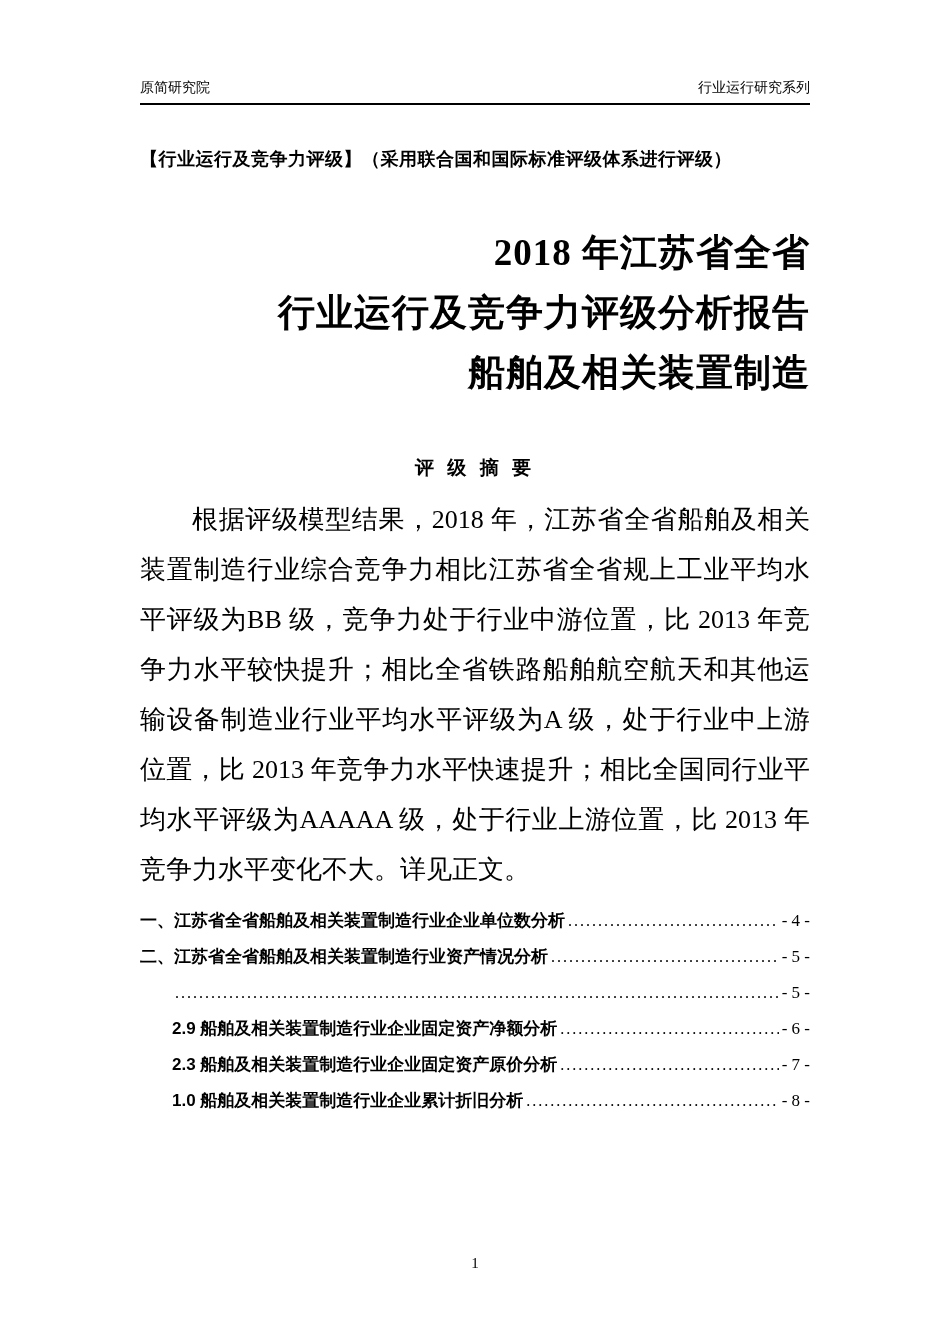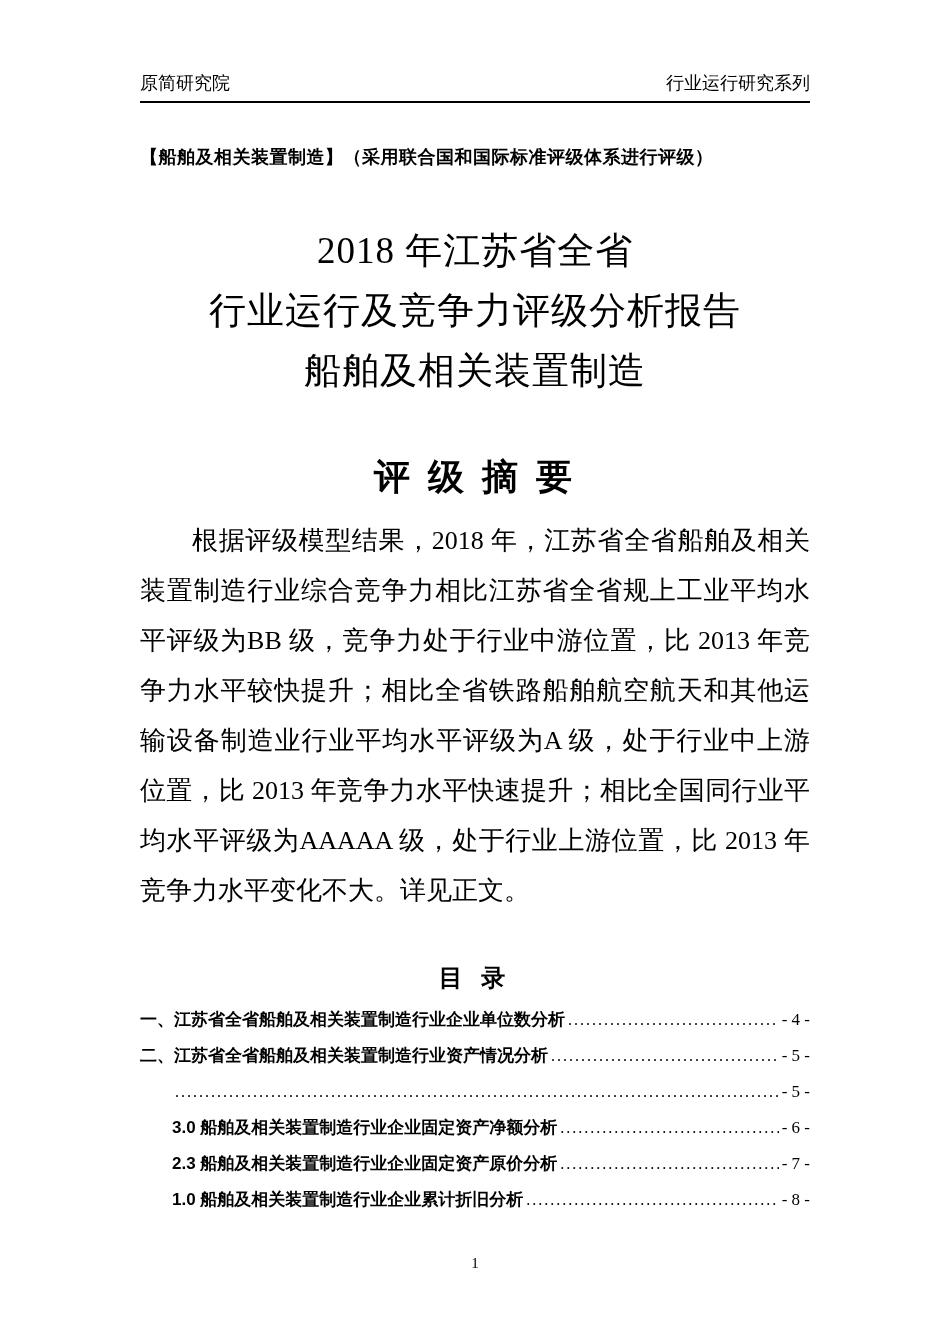--- a/index.html
+++ b/index.html
@@ -14,46 +14,47 @@
     font-family: "Liberation Serif", serif;
     overflow: hidden;
   }
   .doc-header {
     display: flex;
     justify-content: space-between;
     align-items: flex-end;
     padding-top: 71px;
     padding-bottom: 6px;
     border-bottom: 2px solid #000;
-    font-size: 18px;
+    font-size: 14px;
     font-family: "Liberation Serif", serif;
+    margin-top: 8px;
   }
   .class-line {
     margin-top: 42px;
     font-family: "Liberation Sans", sans-serif;
     font-weight: 700;
     font-size: 18px;
     letter-spacing: 0.5px;
     white-space: nowrap;
   }
   .title-block {
     margin-top: 52px;
-    text-align: center;
+    text-align: right;
     font-family: "Liberation Serif", serif;
-    font-weight: 400;
+    font-weight: 700;
     font-size: 37px;
     line-height: 60px;
     letter-spacing: 1px;
   }
   .summary-heading {
     margin-top: 52px;
     text-align: center;
     font-family: "Liberation Sans", sans-serif;
     font-weight: 700;
-    font-size: 36px;
+    font-size: 19px;
     letter-spacing: 4px;
   }
   .summary-paragraph {
     margin-top: 14px;
     font-size: 26px;
     line-height: 50px;
     text-align: justify;
     text-indent: 2em;
     font-family: "Liberation Serif", serif;
   }
@@ -108,52 +109,51 @@
 <body>
 
 <div class="page">
 
   <div class="doc-header">
     <span>原简研究院</span>
     <span>行业运行研究系列</span>
   </div>
 
   <div class="class-line">
-    <span>【船舶及相关装置制造】</span><span>（采用联合国和国际标准评级体系进行评级）</span>
+    <span>【行业运行及竞争力评级】</span><span>（采用联合国和国际标准评级体系进行评级）</span>
   </div>
 
   <div class="title-block">
     <div>2018 年江苏省全省</div>
     <div>行业运行及竞争力评级分析报告</div>
     <div>船舶及相关装置制造</div>
   </div>
 
   <div class="summary-heading">评 级 摘 要</div>
 
   <p class="summary-paragraph"><span>根据评级模型结果，2018 年，江苏省全省船舶及相关装置制造行业综合竞争力相比江苏省全省规上工业平均水平评级为</span><b>BB 级</b><span>，竞争力处于行业</span><b>中游</b><span>位置，比 2013 年竞争力水平</span><b>较快提升</b><span>；相比全省铁路船舶航空航天和其他运输设备制造业行业平均水平评级为</span><b>A 级</b><span>，处于行业</span><b>中上游</b><span>位置，比 2013 年竞争力水平</span><b>快速提升</b><span>；相比全国同行业平均水平评级为</span><b>AAAAA 级</b><span>，处于行业</span><b>上游</b><span>位置，比 2013 年竞争力水平</span><b>变化不大</b><span>。详见正文。</span></p>
 
-  <div class="toc-heading">目 录</div>
 
   <div class="toc-list">
       <div class="toc-row">
         <span class="toc-label">一、江苏省全省船舶及相关装置制造行业企业单位数分析</span>
         <span class="toc-leader">........................................................................................................................</span>
         <span class="toc-page">- 4 -</span>
       </div>
       <div class="toc-row">
         <span class="toc-label">二、江苏省全省船舶及相关装置制造行业资产情况分析</span>
         <span class="toc-leader">........................................................................................................................</span>
         <span class="toc-page">- 5 -</span>
       </div>
       <div class="toc-row toc-sub">
         <span class="toc-leader">........................................................................................................................</span>
         <span class="toc-page">- 5 -</span>
       </div>
       <div class="toc-row toc-sub">
-        <span class="toc-label">3.0 船舶及相关装置制造行业企业固定资产净额分析</span>
+        <span class="toc-label">2.9 船舶及相关装置制造行业企业固定资产净额分析</span>
         <span class="toc-leader">........................................................................................................................</span>
         <span class="toc-page">- 6 -</span>
       </div>
       <div class="toc-row toc-sub">
         <span class="toc-label">2.3 船舶及相关装置制造行业企业固定资产原价分析</span>
         <span class="toc-leader">........................................................................................................................</span>
         <span class="toc-page">- 7 -</span>
       </div>
       <div class="toc-row toc-sub">
         <span class="toc-label">1.0 船舶及相关装置制造行业企业累计折旧分析</span>

